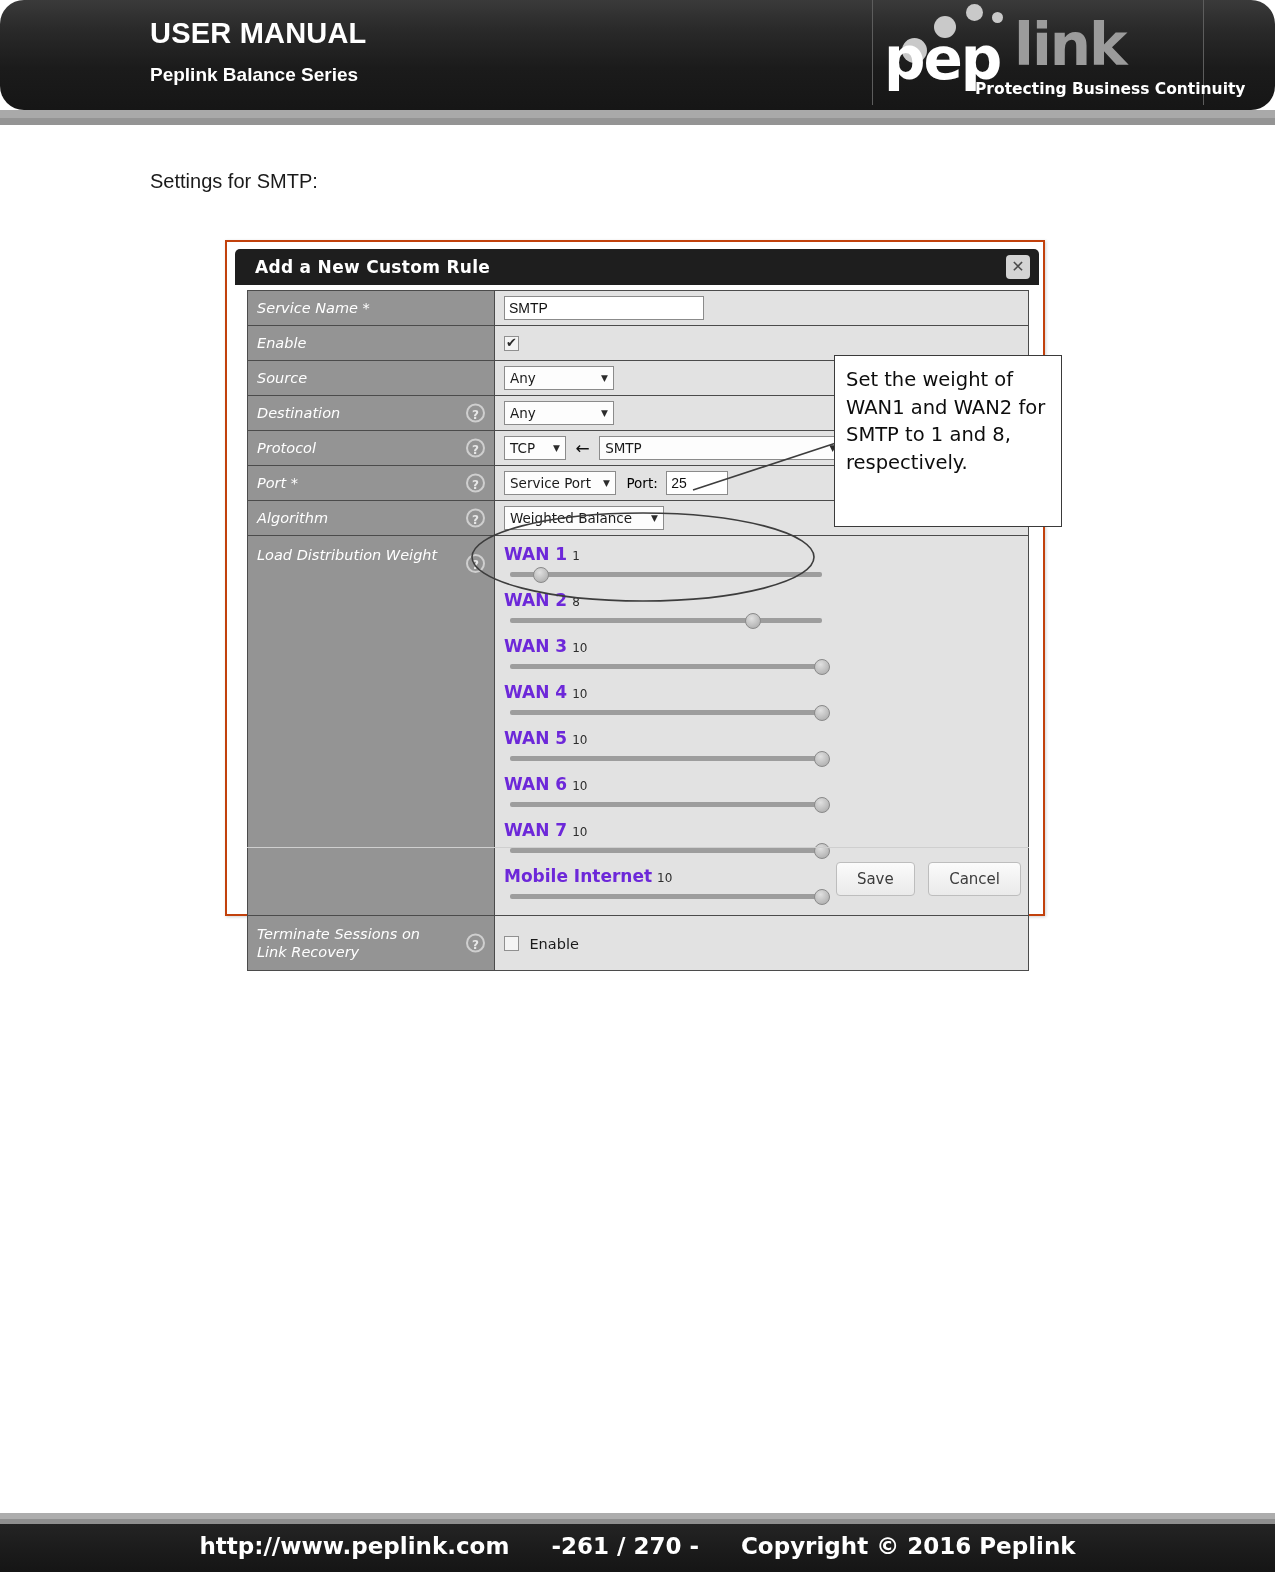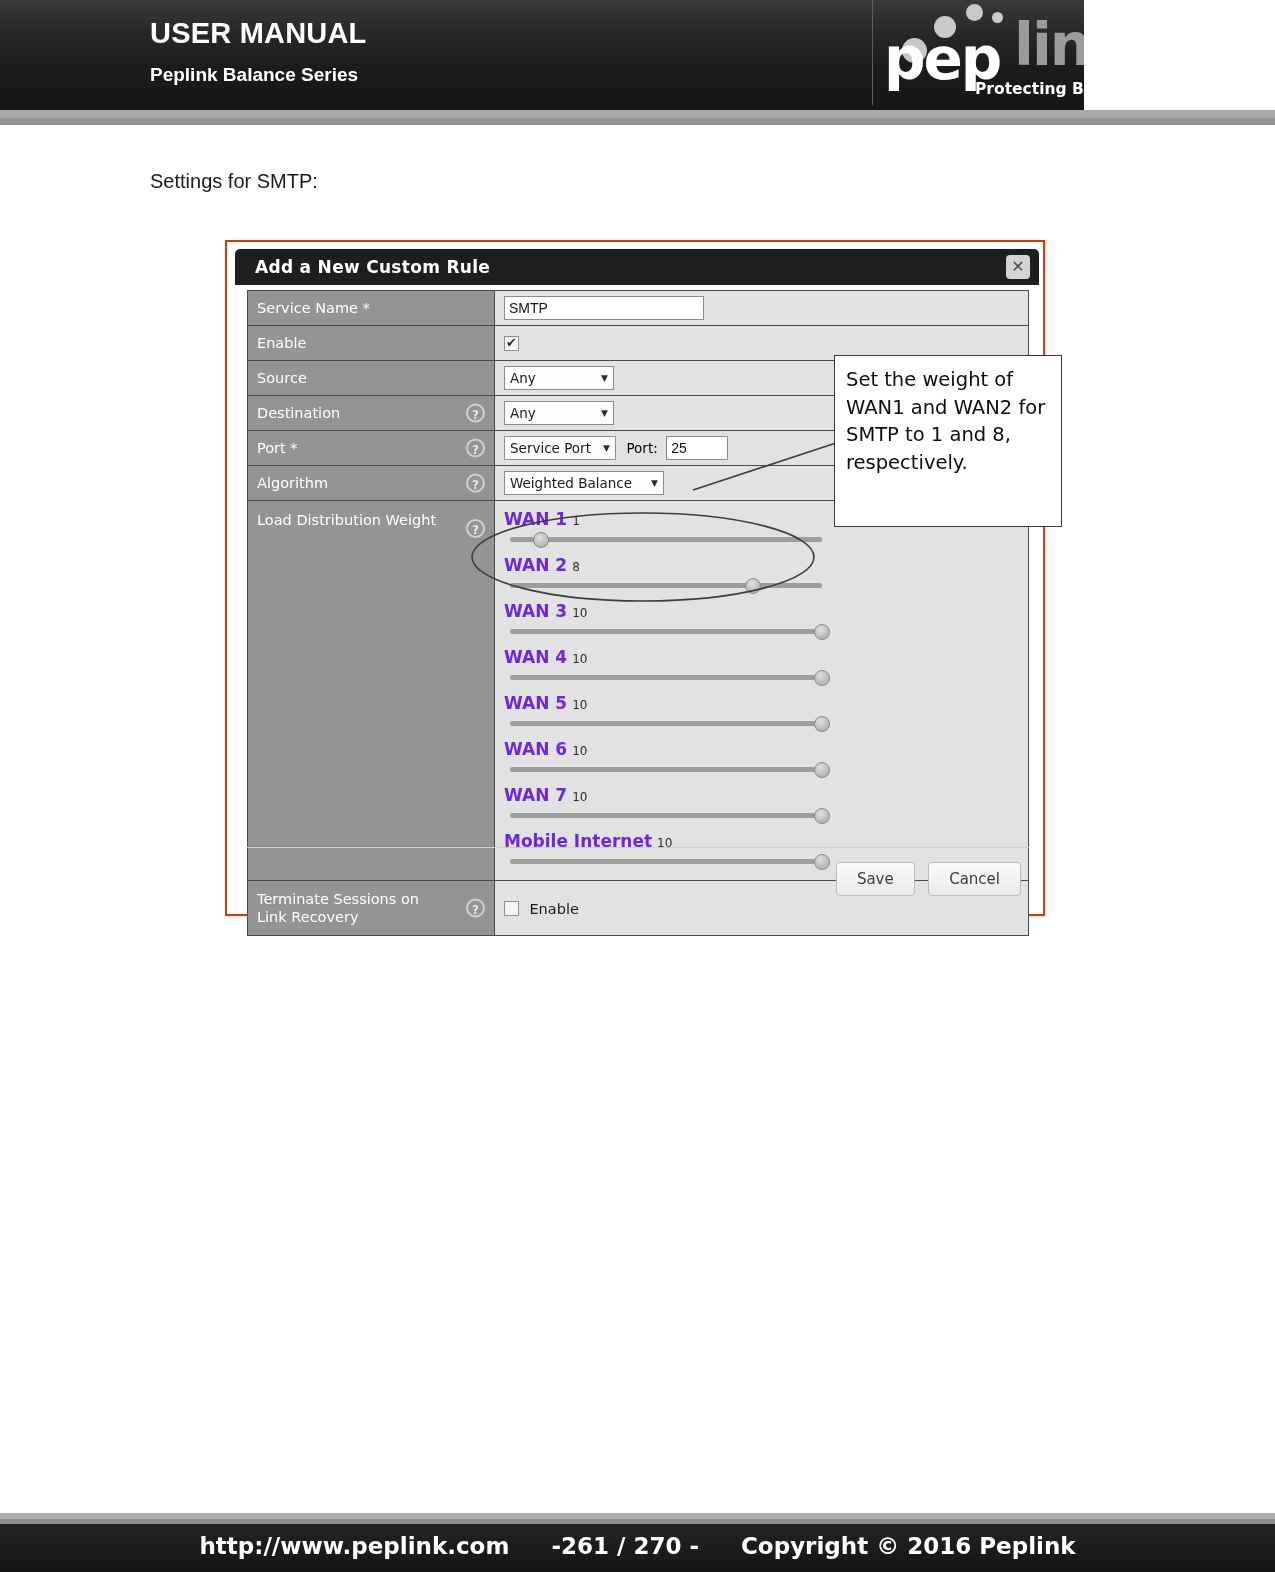--- a/index.html
+++ b/index.html
@@ -9,23 +9,24 @@
   body {
     width: 1275px; height: 1572px;
     font-family: "Liberation Sans", sans-serif;
     position: relative;
     overflow: hidden;
   }
 
   
   .page-header {
     position: absolute; left: 0; top: 0;
-    width: 1084px; height: 110px;
+    width: 1275px; height: 110px;
     background: linear-gradient(180deg, #3a3a3a 0%, #2a2a2a 26%, #1b1b1b 62%, #161616 100%);
     overflow: hidden;
+    border-radius: 24px;
   }
   .hdr-title {
     position: absolute; left: 150px; top: 17px;
     color: #ffffff;
     font-size: 29px; font-weight: bold;
     letter-spacing: 0.2px;
     white-space: nowrap;
   }
   .hdr-sub {
     position: absolute; left: 150px; top: 64px;
@@ -145,21 +146,21 @@
   td.lbl {
     width: 233px;
     background: #949494;
     color: #ffffff;
     font-family: "DejaVu Sans", sans-serif;
     font-size: 14.5px;
     padding: 6px 4px 6px 9px;
     position: relative;
     height: 22px;
   }
-  td.lbl .lbl-txt { display: inline-block; max-width: 185px; line-height: 1.25; }
+  td.lbl .lbl-txt { display: inline-block; max-width: 185px; line-height: 1.25; font-style: italic; }
   td.fld {
     background: #e2e2e2;
     padding: 5px 9px 5px 9px;
     height: 22px;
   }
   .qmark {
     position: absolute; right: 9px; top: 50%;
     transform: translateY(-50%);
     width: 19px; height: 19px;
     border-radius: 50%;
@@ -424,20 +425,37 @@
           <span class="qmark">?</span>
         </td>
         <td class="fld">
           <span class="sel w-any">
             <span>Any</span>
             <span class="caret">▼</span>
           </span>
         </td>
       </tr>
 
+      <tr>
+        <td class="lbl">
+          <span class="lbl-txt">Protocol</span>
+          <span class="qmark">?</span>
+        </td>
+        <td class="fld">
+          <span class="sel w-proto">
+            <span>TCP</span>
+            <span class="caret">▼</span>
+          </span>
+          <span class="arrow-left">←</span>
+          <span class="sel w-svc">
+            <span>SMTP</span>
+            <span class="caret">▼</span>
+          </span>
+        </td>
+      </tr>
 
       <tr>
         <td class="lbl">
           <span class="lbl-txt">Port *</span>
           <span class="qmark">?</span>
         </td>
         <td class="fld">
           <span class="sel w-single">
             <span>Service Port</span>
             <span class="caret">▼</span>

